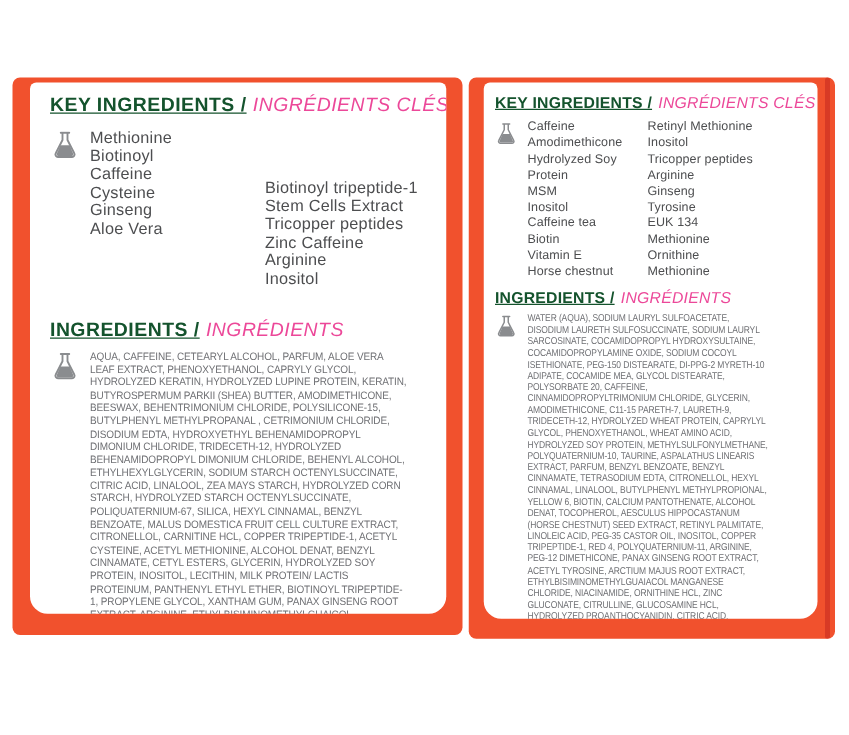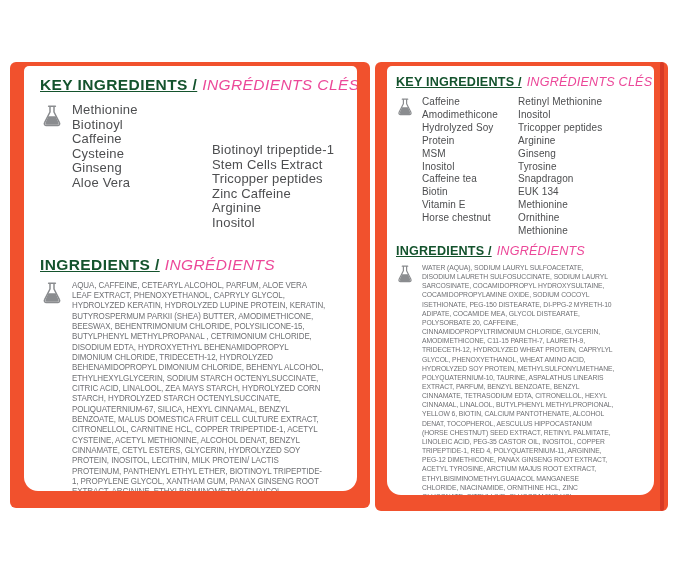--- a/index.html
+++ b/index.html
@@ -146,21 +146,20 @@
             <div class="key-item">Vitamin E</div>
             <div class="key-item">Horse chestnut</div>
           </div>
           <div class="key-col c2">
             <div class="key-item">Retinyl Methionine</div>
             <div class="key-item">Inositol</div>
             <div class="key-item">Tricopper peptides</div>
             <div class="key-item">Arginine</div>
             <div class="key-item">Ginseng</div>
             <div class="key-item">Tyrosine</div>
-            <div class="key-item">Snapdragon</div>
             <div class="key-item">EUK 134</div>
             <div class="key-item">Methionine</div>
             <div class="key-item">Ornithine</div>
             <div class="key-item">Methionine</div>
           </div>
         </div>
       </div>
 
       <div class="section-heading ingredients-heading">
         <span class="heading-en">INGREDIENTS /</span><span class="heading-fr">INGRÉDIENTS</span>

